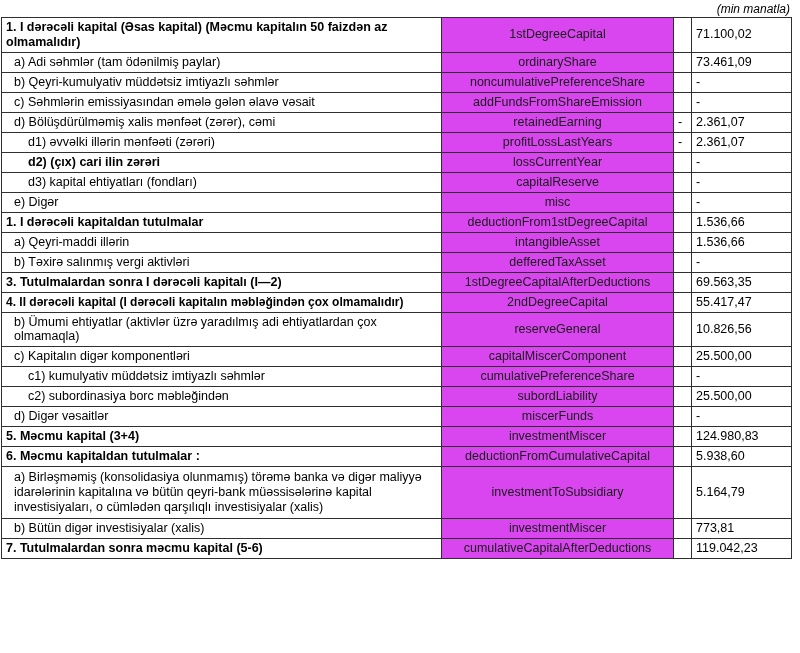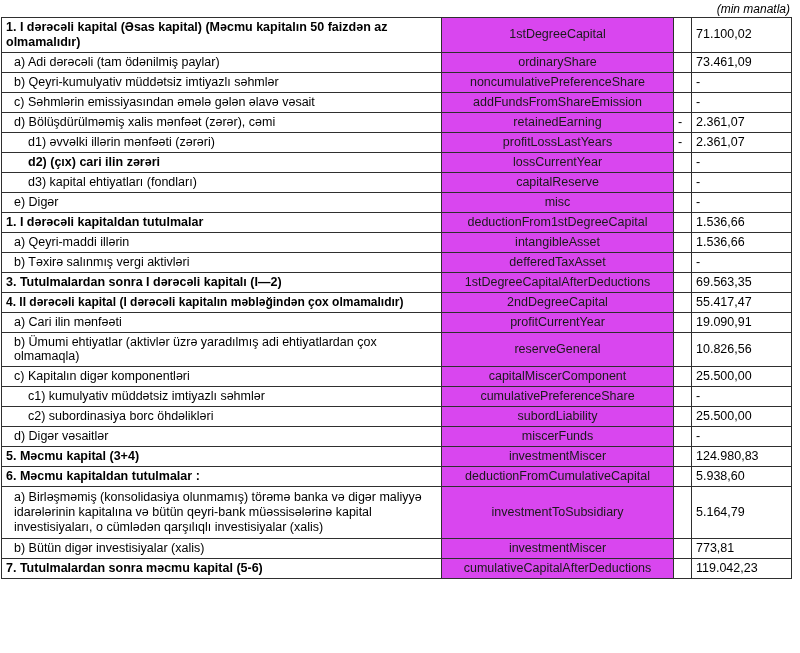--- a/index.html
+++ b/index.html
@@ -104,21 +104,21 @@
       <col class="c-value">
     </colgroup>
     <tbody id="tbody">
         <tr class="r1">
           <td class="label bold">1. I dərəcəli kapital (Əsas kapital) (Məcmu kapitalın 50 faizdən  az olmamalıdır)</td>
           <td class="code">1stDegreeCapital</td>
           <td class="sign"></td>
           <td class="value">71.100,02</td>
         </tr>
         <tr class="r2">
-          <td class="label ind1">a) Adi dərəcəli (tam ödənilmiş paylar)</td>
+          <td class="label ind1">a) Adi səhmlər (tam ödənilmiş paylar)</td>
           <td class="code">ordinaryShare</td>
           <td class="sign"></td>
           <td class="value">73.461,09</td>
         </tr>
         <tr class="r2">
           <td class="label ind1">b) Qeyri-kumulyativ müddətsiz imtiyazlı səhmlər</td>
           <td class="code">noncumulativePreferenceShare</td>
           <td class="sign"></td>
           <td class="value">-</td>
         </tr>
@@ -181,46 +181,40 @@
           <td class="code">1stDegreeCapitalAfterDeductions</td>
           <td class="sign"></td>
           <td class="value">69.563,35</td>
         </tr>
         <tr class="r2 clipped overlap">
           <td class="label bold">4. II dərəcəli  kapital  (I dərəcəli  kapitalın  məbləğindən çox olmamalıdır)</td>
           <td class="code">2ndDegreeCapital</td>
           <td class="sign"></td>
           <td class="value">55.417,47</td>
         </tr>
-        <tr class="r2">
-          <td class="label ind1">a) Cari ilin mənfəəti</td>
-          <td class="code">profitCurrentYear</td>
-          <td class="sign"></td>
-          <td class="value">19.090,91</td>
-        </tr>
         <tr class="r3">
           <td class="label ind1">b) Ümumi ehtiyatlar (aktivlər üzrə yaradılmış adi ehtiyatlardan çox olmamaqla)</td>
           <td class="code">reserveGeneral</td>
           <td class="sign"></td>
           <td class="value">10.826,56</td>
         </tr>
         <tr class="r2">
           <td class="label ind1">c) Kapitalın digər komponentləri</td>
           <td class="code">capitalMiscerComponent</td>
           <td class="sign"></td>
           <td class="value">25.500,00</td>
         </tr>
         <tr class="r2">
           <td class="label ind2">c1) kumulyativ müddətsiz imtiyazlı səhmlər</td>
           <td class="code">cumulativePreferenceShare</td>
           <td class="sign"></td>
           <td class="value">-</td>
         </tr>
         <tr class="r2">
-          <td class="label ind2">c2) subordinasiya borc öhdəlikləri</td>
+          <td class="label ind2">c2) subordinasiya borc məbləğindən</td>
           <td class="code">subordLiability</td>
           <td class="sign"></td>
           <td class="value">25.500,00</td>
         </tr>
         <tr class="r2">
           <td class="label ind1">d) Digər vəsaitlər</td>
           <td class="code">miscerFunds</td>
           <td class="sign"></td>
           <td class="value">-</td>
         </tr>

